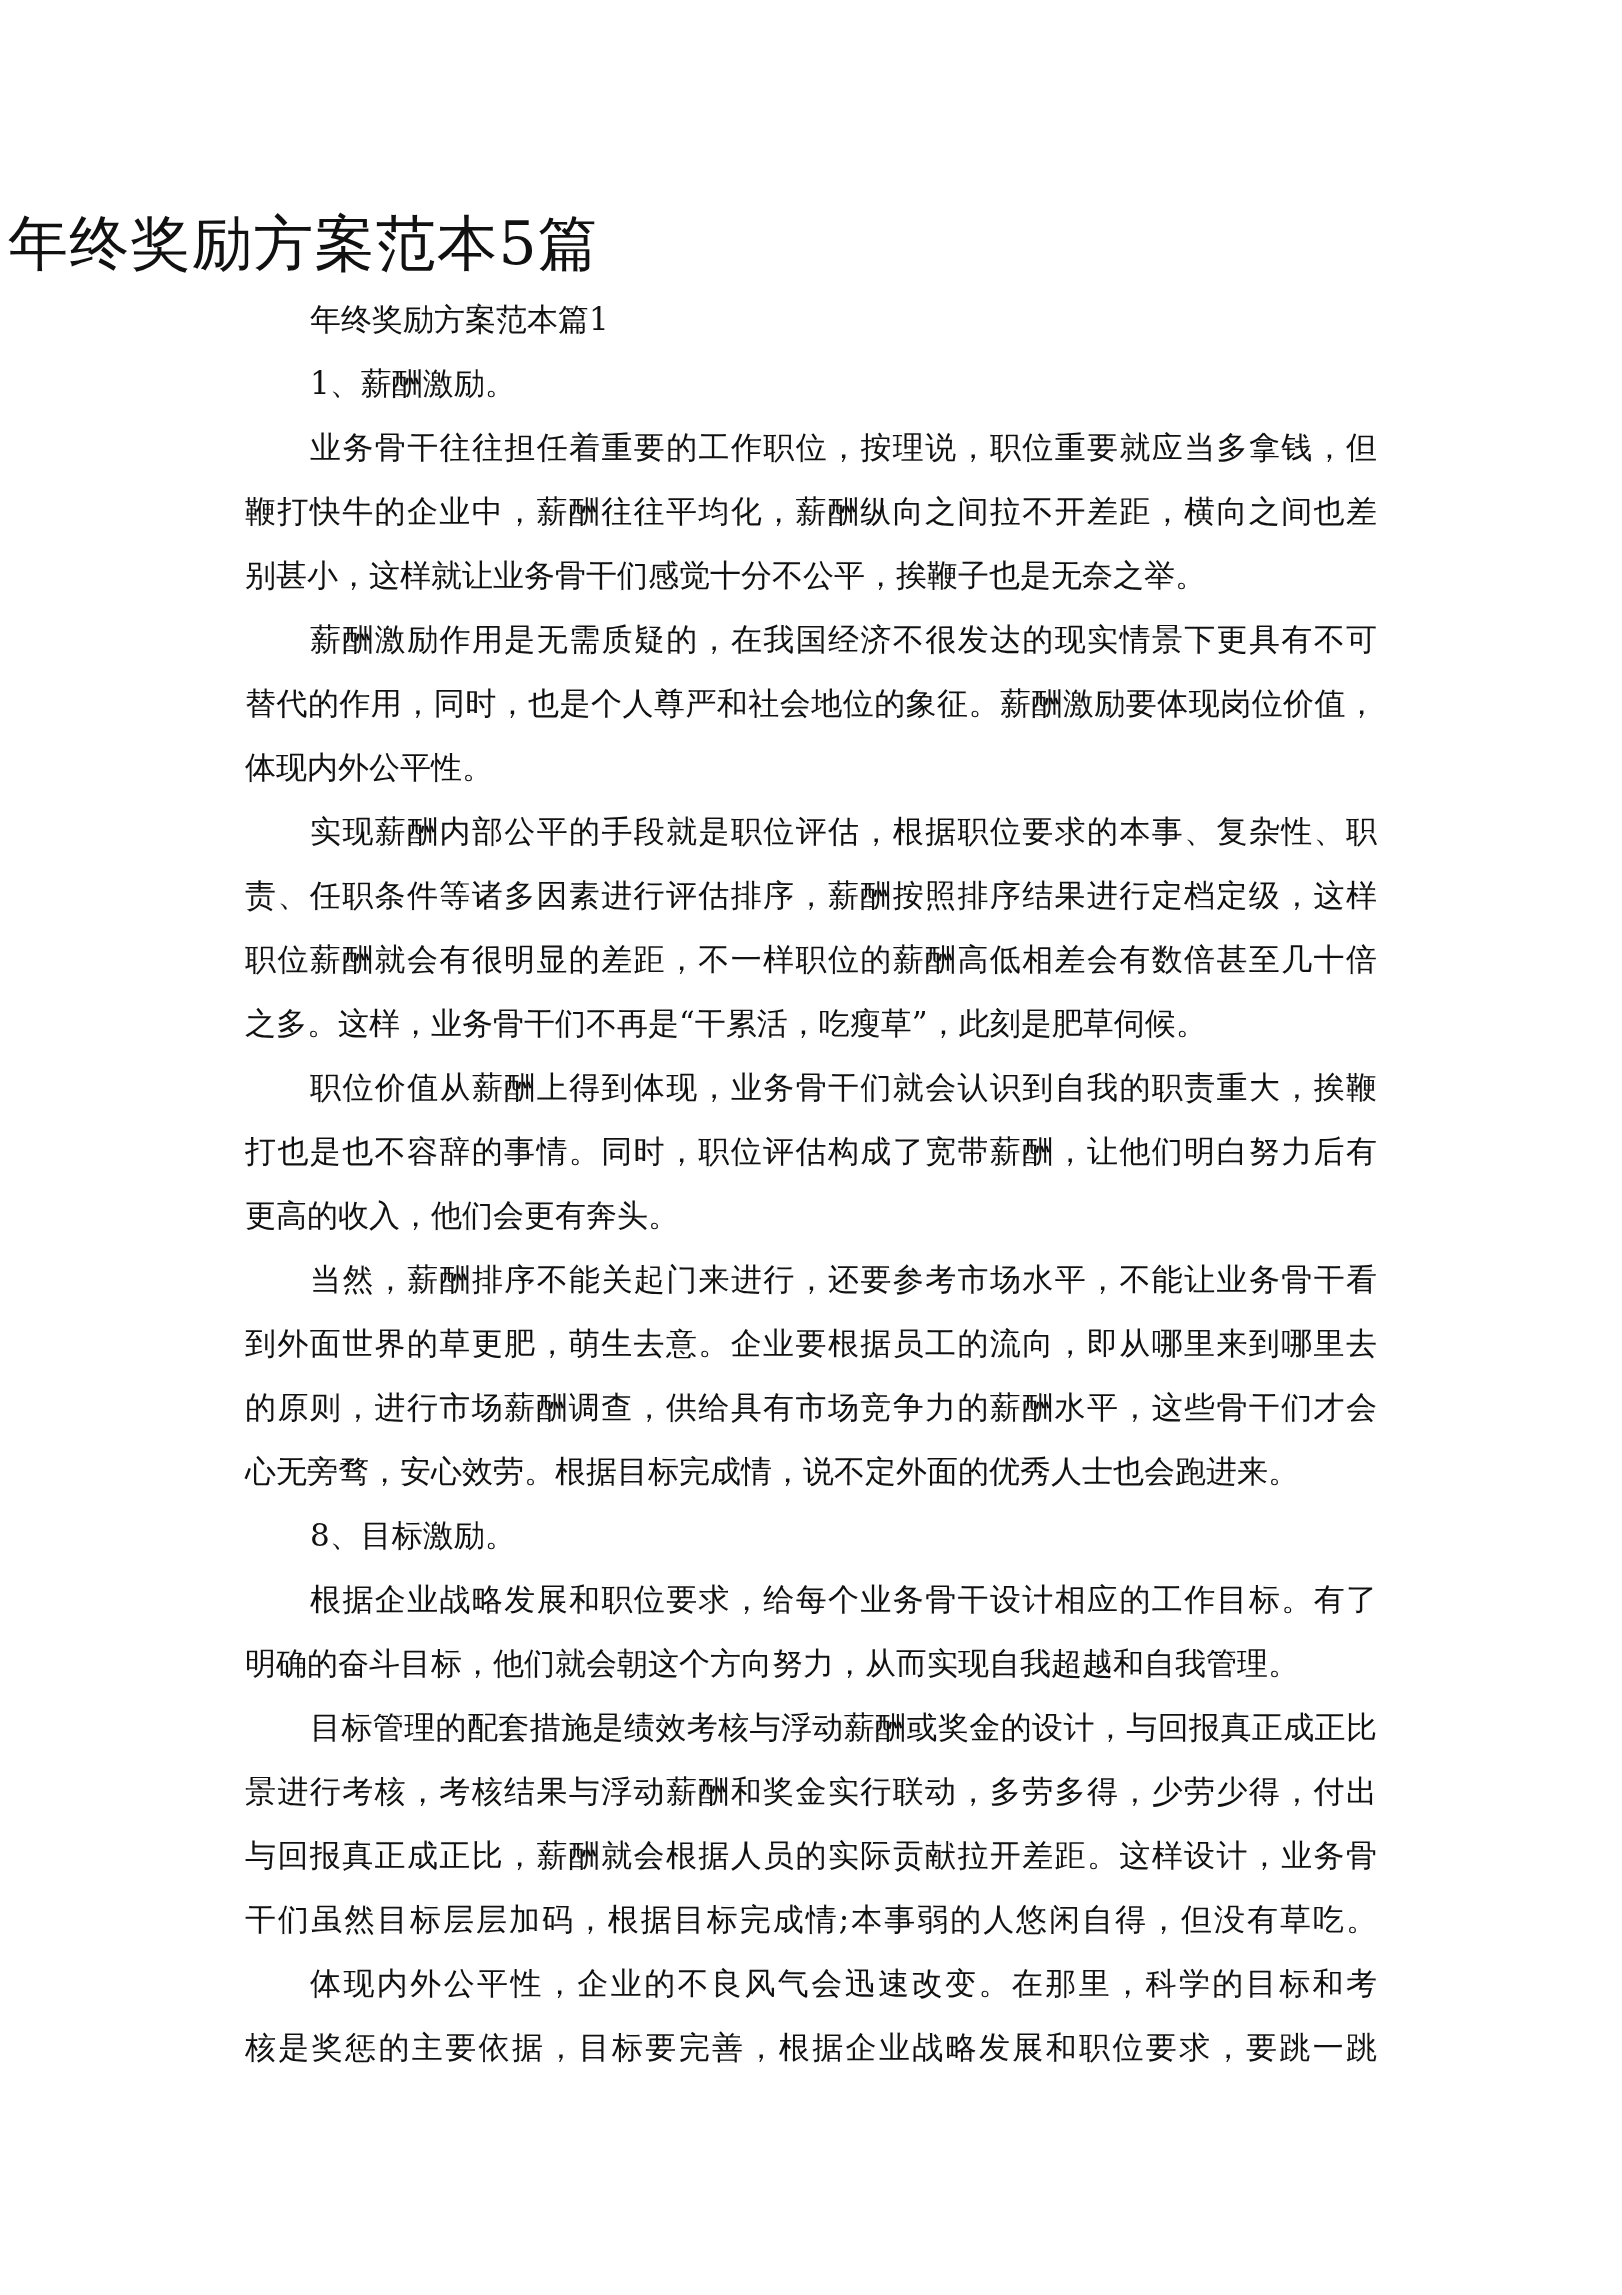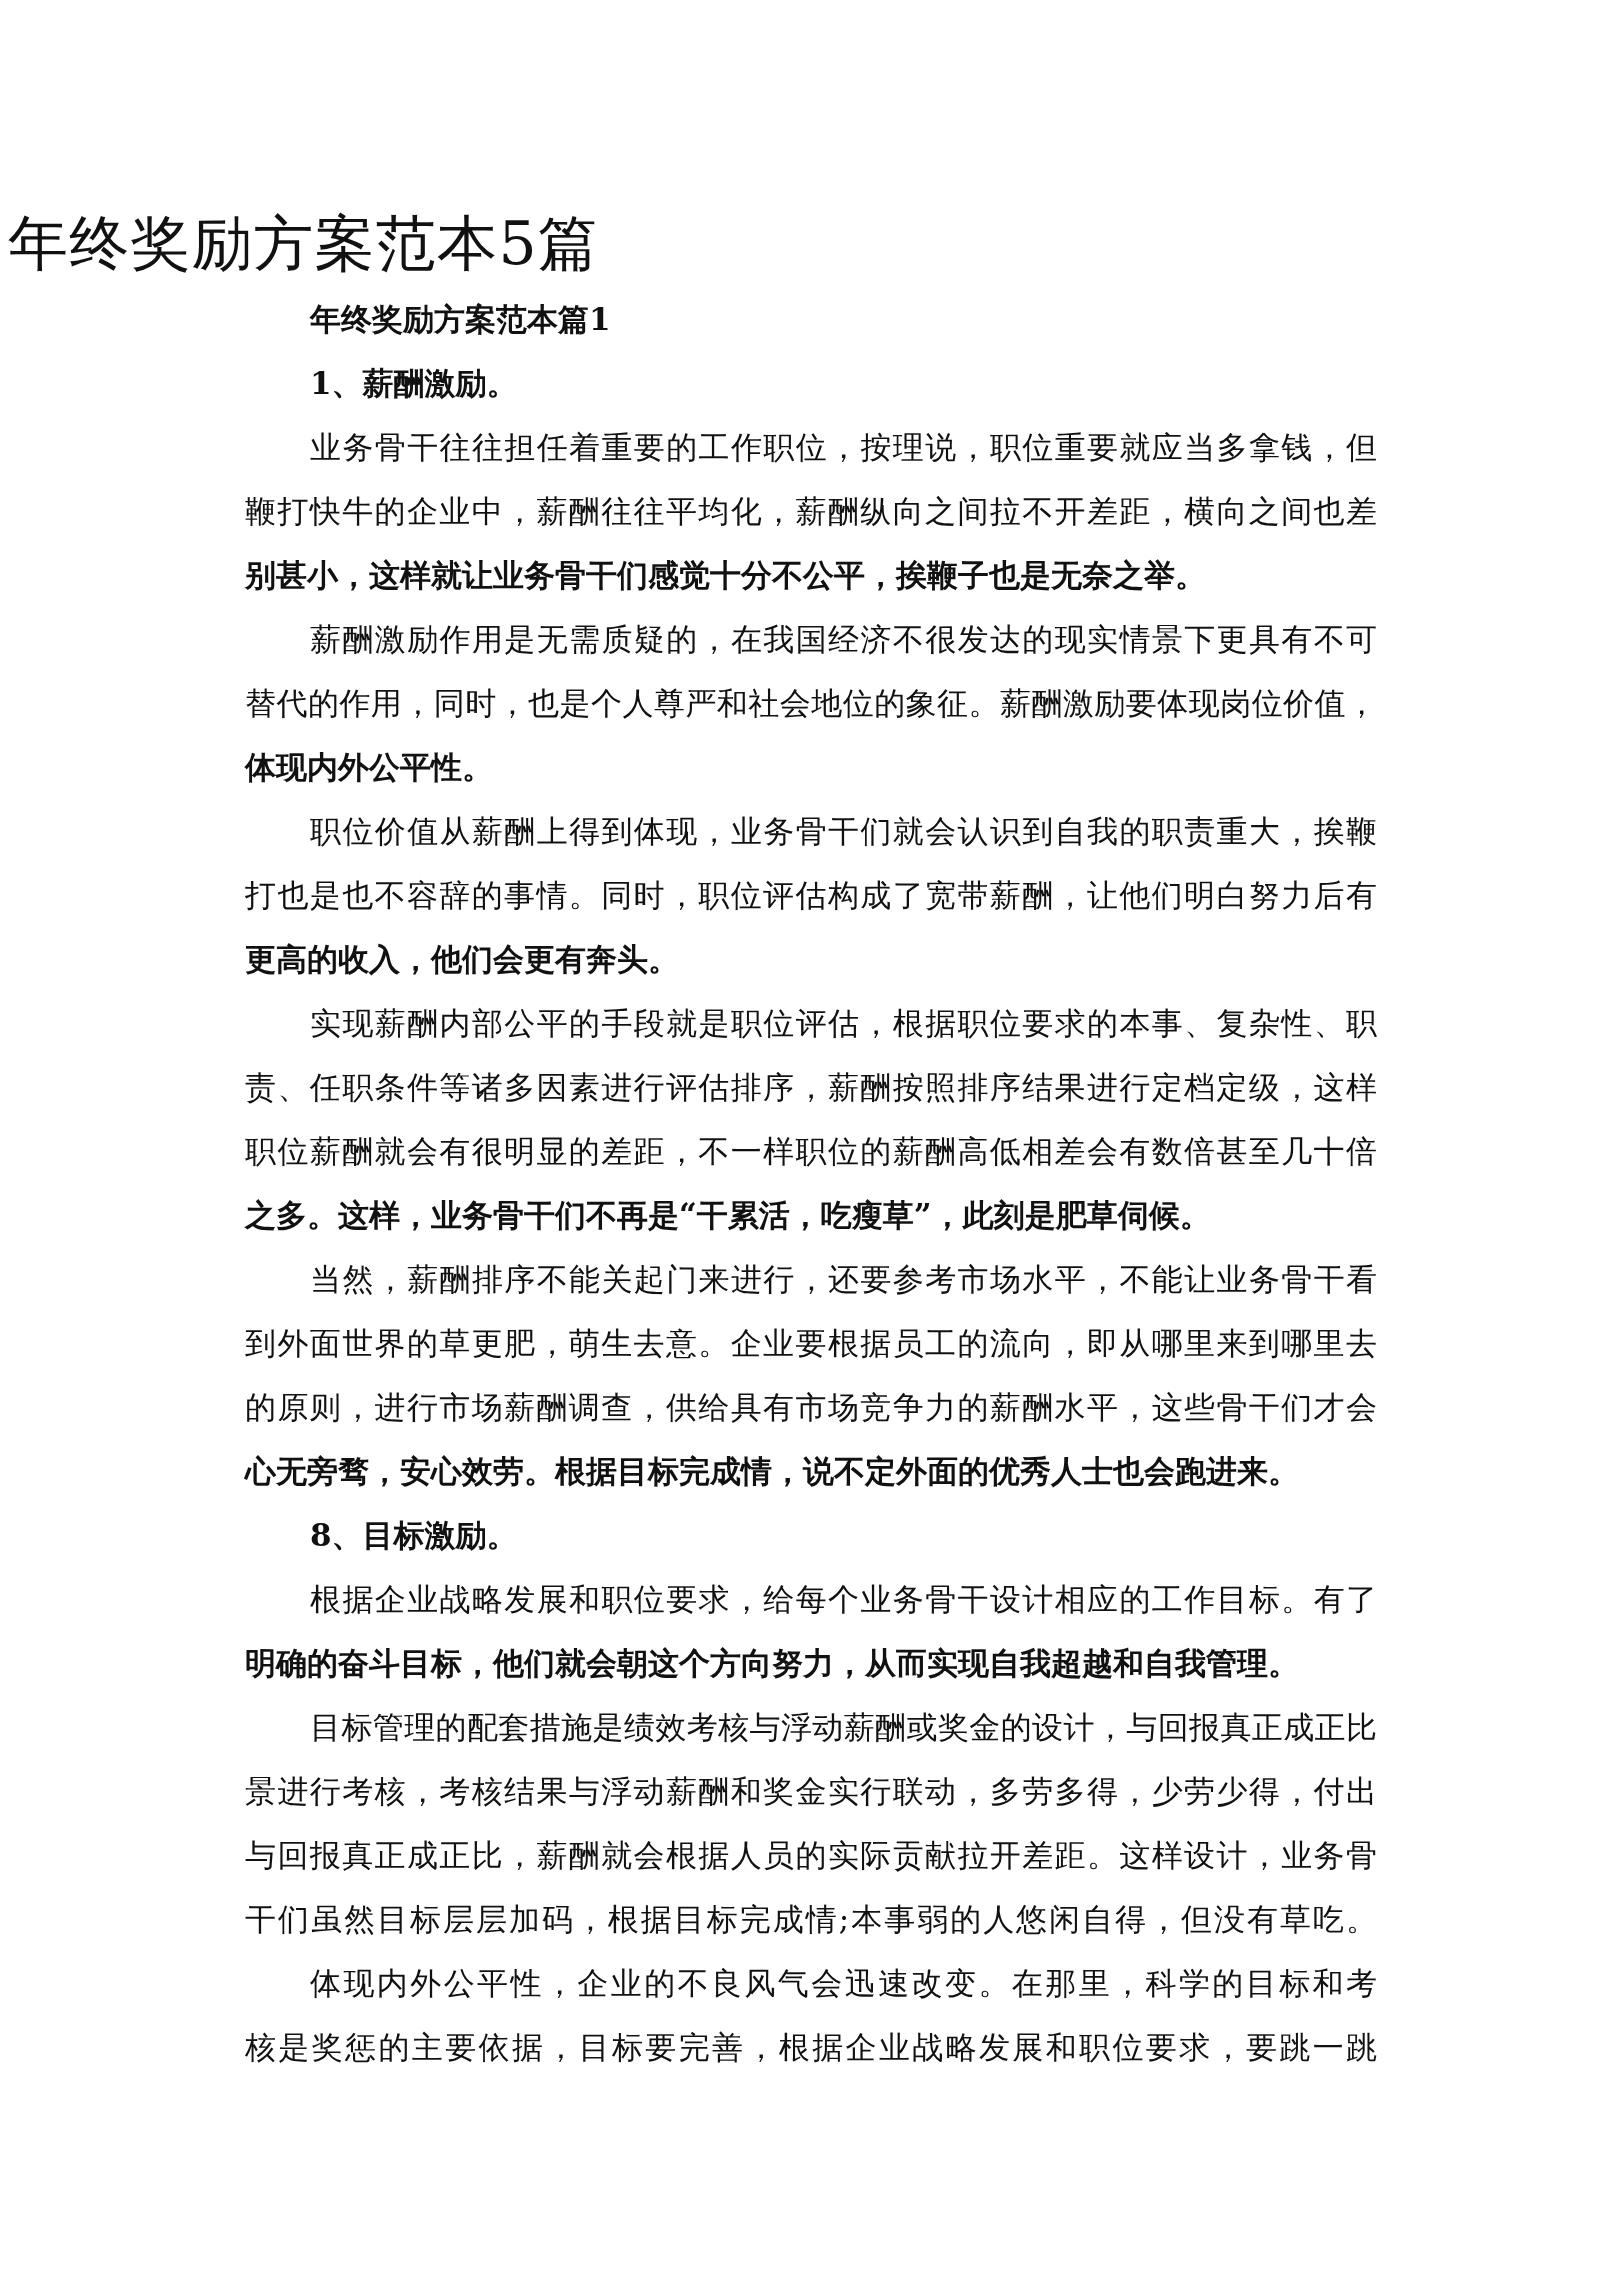--- a/index.html
+++ b/index.html
@@ -14,21 +14,21 @@
     text-align: left; font-size: 60px; line-height: 79px;
     letter-spacing: 1.3px; font-weight: normal; margin: 8px;
   }
   .body {
     position: absolute; left: 245px; top: 287px; width: 1132px;
     font-size: 31px; line-height: 64px; text-align: justify;
   }
   .body p { margin: 0; }
   .ind { text-indent: 65px; }
   .line { display: block; white-space: nowrap; text-align: justify; text-align-last: justify; }
-  .line.last { text-align-last: left; font-weight: bold; }
+  .line.last { text-align-last: left; }
 </style>
 </head>
 <body>
 
 <div class="page">
   <h1 class="title">年终奖励方案范本5篇</h1>
 
   <div class="body">
     <p class="ind">
       <span class="line last">年终奖励方案范本篇1</span>
@@ -44,30 +44,30 @@
       <span class="line last" style="text-indent:0">别甚小，这样就让业务骨干们感觉十分不公平，挨鞭子也是无奈之举。</span>
     </p>
 
     <p class="ind">
       <span class="line">薪酬激励作用是无需质疑的，在我国经济不很发达的现实情景下更具有不可</span>
       <span class="line" style="text-indent:0">替代的作用，同时，也是个人尊严和社会地位的象征。薪酬激励要体现岗位价值，</span>
       <span class="line last" style="text-indent:0">体现内外公平性。</span>
     </p>
 
     <p class="ind">
-      <span class="line">职位价值从薪酬上得到体现，业务骨干们就会认识到自我的职责重大，挨鞭</span>
-      <span class="line" style="text-indent:0">打也是也不容辞的事情。同时，职位评估构成了宽带薪酬，让他们明白努力后有</span>
-      <span class="line last" style="text-indent:0">更高的收入，他们会更有奔头。</span>
-    </p>
-
-    <p class="ind">
       <span class="line">实现薪酬内部公平的手段就是职位评估，根据职位要求的本事、复杂性、职</span>
       <span class="line" style="text-indent:0">责、任职条件等诸多因素进行评估排序，薪酬按照排序结果进行定档定级，这样</span>
       <span class="line" style="text-indent:0">职位薪酬就会有很明显的差距，不一样职位的薪酬高低相差会有数倍甚至几十倍</span>
       <span class="line last" style="text-indent:0">之多。这样，业务骨干们不再是“干累活，吃瘦草”，此刻是肥草伺候。</span>
+    </p>
+
+    <p class="ind">
+      <span class="line">职位价值从薪酬上得到体现，业务骨干们就会认识到自我的职责重大，挨鞭</span>
+      <span class="line" style="text-indent:0">打也是也不容辞的事情。同时，职位评估构成了宽带薪酬，让他们明白努力后有</span>
+      <span class="line last" style="text-indent:0">更高的收入，他们会更有奔头。</span>
     </p>
 
     <p class="ind">
       <span class="line">当然，薪酬排序不能关起门来进行，还要参考市场水平，不能让业务骨干看</span>
       <span class="line" style="text-indent:0">到外面世界的草更肥，萌生去意。企业要根据员工的流向，即从哪里来到哪里去</span>
       <span class="line" style="text-indent:0">的原则，进行市场薪酬调查，供给具有市场竞争力的薪酬水平，这些骨干们才会</span>
       <span class="line last" style="text-indent:0">心无旁骛，安心效劳。根据目标完成情，说不定外面的优秀人士也会跑进来。</span>
     </p>
 
     <p class="ind">

